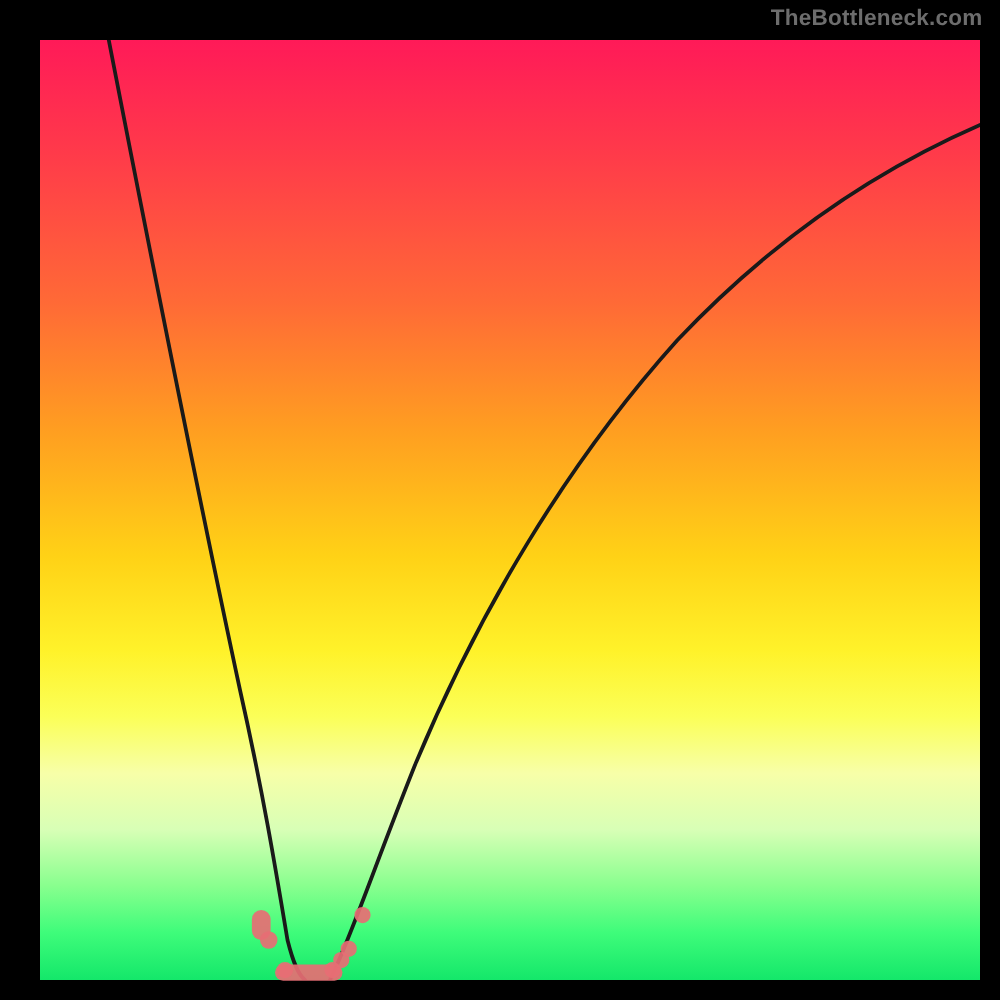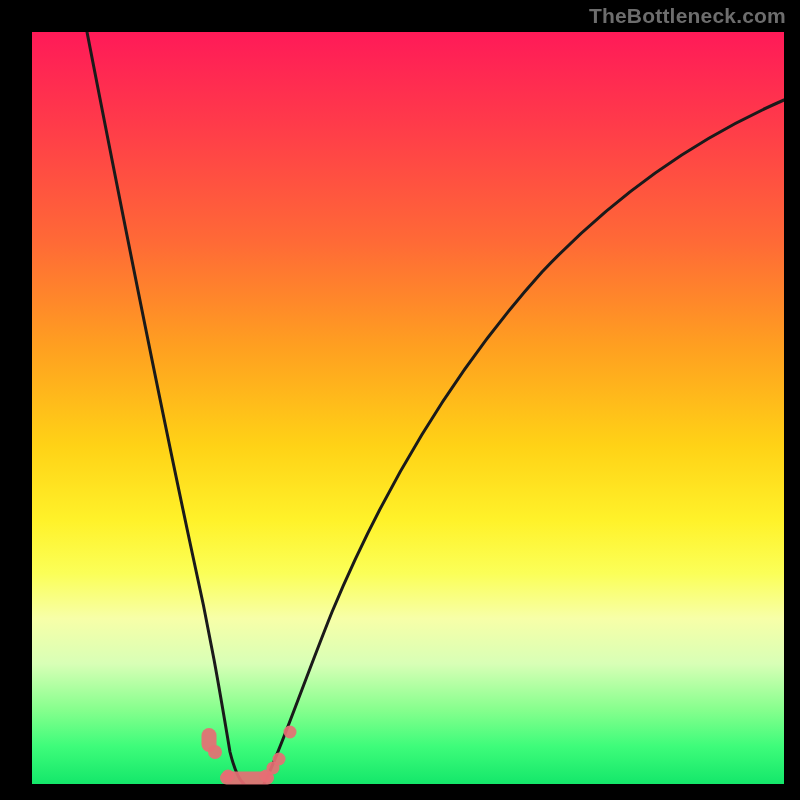--- a/index.html
+++ b/index.html
@@ -36,21 +36,21 @@
       #d8ffb6 84%,
       #88ff8e 90%,
       #3efc7a 95%,
       #14e76a 100%
     );
   }
   .watermark {
     position: absolute;
     top: 4px;
     right: 14px;
-    font-size: 21px;
+    font-size: 18px;
     font-weight: 600;
     color: #6d6d6d;
     letter-spacing: 0.2px;
     user-select: none;
   }
   svg.curve {
     position: absolute;
     left: 0;
     top: 0;
   }

